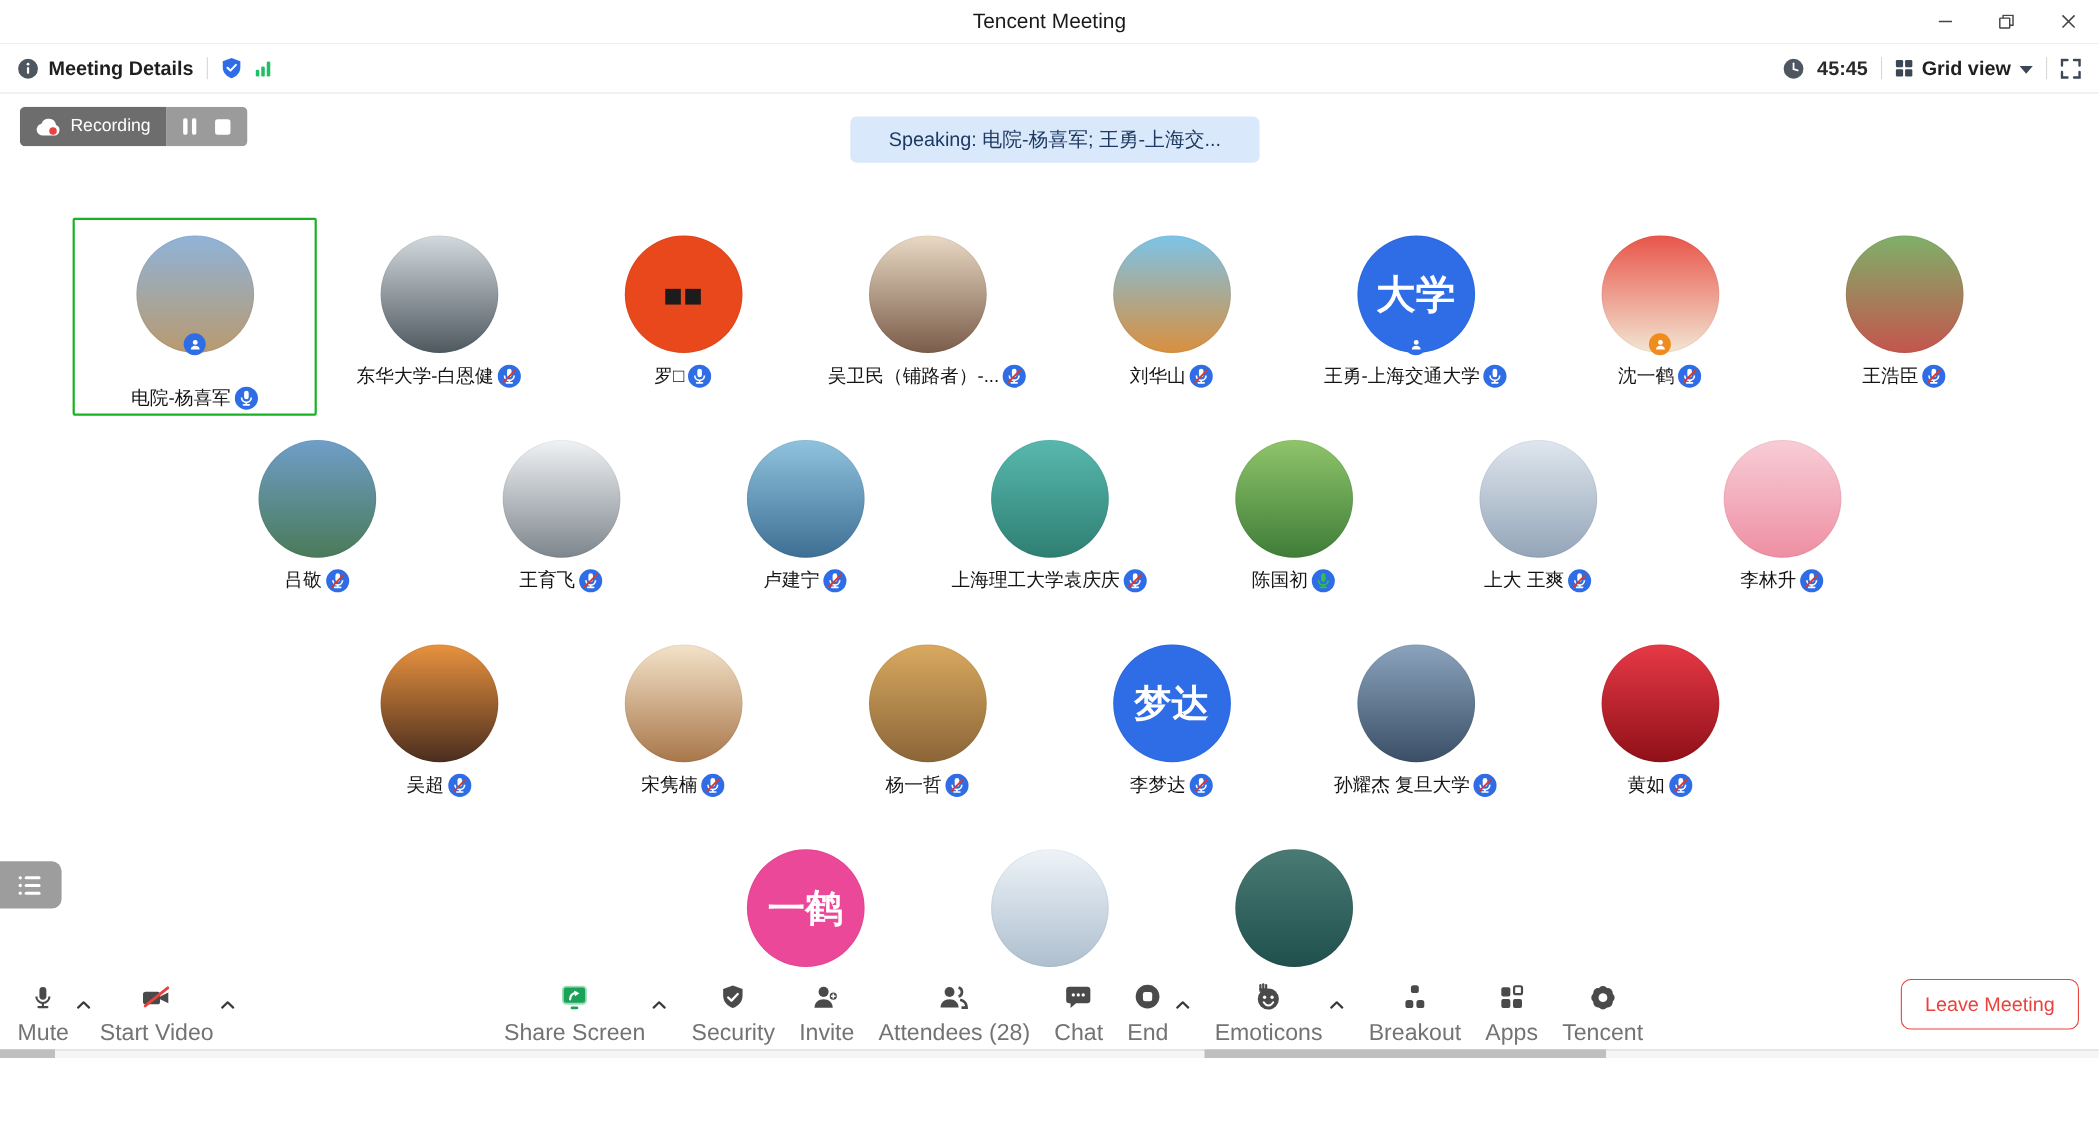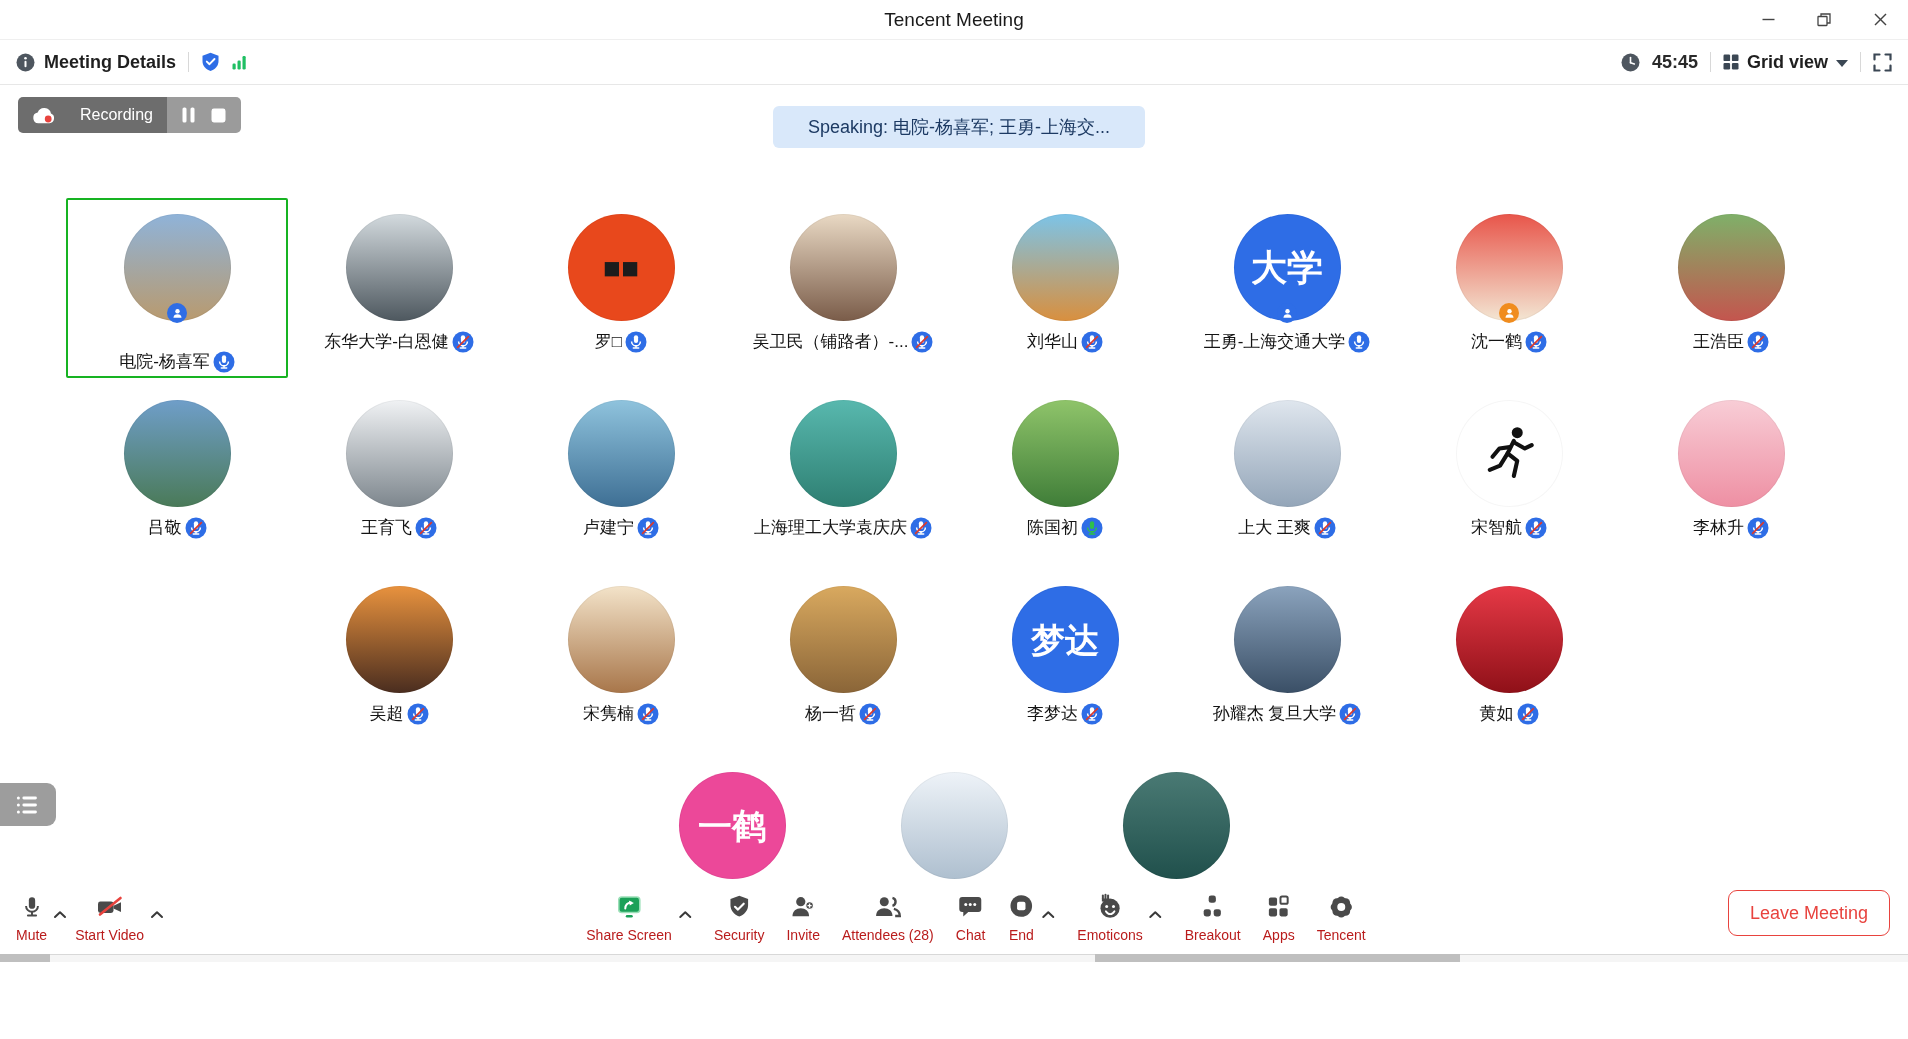--- a/index.html
+++ b/index.html
@@ -16,21 +16,21 @@
   .topbar{position:absolute;top:40px;left:0;right:0;height:45px;background:#fff;border-bottom:1px solid #e7e7e7;display:flex;align-items:center;justify-content:space-between;padding:0 16px;box-sizing:border-box;font-weight:bold;}
   .tb-left-group,.tb-right-group{display:flex;align-items:center;gap:12px;}
   .md-btn{display:flex;align-items:center;gap:9px;font-size:18px;color:#1f1f1f;cursor:default;}
   .vdiv{width:1px;height:20px;background:#d8d8d8;display:inline-block;}
   .timer{font-size:18px;color:#2a2a2a;}
   .view-btn{display:flex;align-items:center;gap:8px;font-size:18px;color:#1f1f1f;}
   .caret{width:0;height:0;border-left:6px solid transparent;border-right:6px solid transparent;border-top:7px solid #3b4754;margin-top:2px;}
 
   
   .rec-pill{position:absolute;left:18px;top:97px;height:36px;display:flex;border-radius:5px;overflow:hidden;}
-  .rec-main{background:#6d6d6d;color:#fff;display:flex;align-items:center;gap:25px;padding:0 14px;font-size:16px;}
+  .rec-main{background:#6d6d6d;color:#fff;display:flex;align-items:center;gap:9px;padding:0 14px;font-size:16px;}
   .rec-ctrls{background:#9b9b9b;display:flex;align-items:center;gap:16px;padding:0 15px;}
 
   
   .speaking{position:absolute;left:773px;top:106px;width:372px;height:42px;background:#d9e8fa;border-radius:6px;display:flex;align-items:center;justify-content:center;font-size:18px;color:#1d3a63;white-space:nowrap;overflow:hidden;}
 
   
   .grid{position:absolute;top:198px;left:66px;width:1776px;}
   .grid-row{display:flex;justify-content:center;margin-bottom:6px;}
   .tile{position:relative;width:222px;height:180px;box-sizing:border-box;display:flex;flex-direction:column;align-items:center;padding-top:14px;border:2px solid transparent;border-radius:2px;}
   .tile.selected{border-color:#17b322;gap:20px;}
@@ -47,21 +47,21 @@
   
   .side-btn{position:absolute;left:0;top:783px;width:56px;height:43px;background:rgba(130,130,130,0.78);border-radius:0 9px 9px 0;display:flex;align-items:center;justify-content:center;}
 
   
   .toolbar{position:absolute;left:0;right:0;bottom:0;height:78px;background:#fff;}
   .tb-left{position:absolute;left:16px;top:7px;display:flex;gap:8px;}
   .tb-center{position:absolute;left:50%;transform:translateX(calc(-50% + 22px));top:7px;display:flex;gap:22px;}
   .tb-group{display:flex;align-items:flex-start;}
   .tb-item{display:flex;flex-direction:column;align-items:center;gap:4px;cursor:default;}
   .tb-icon{height:32px;display:flex;align-items:center;justify-content:center;}
-  .tb-label{font-size:14px;color:#b91c1c;white-space:nowrap;}
+  .tb-label{font-size:21px;color:#737373;white-space:nowrap;}
   .tb-chev{margin:14px 0 0 6px;}
   .leave-btn{position:absolute;right:18px;top:6px;height:46px;padding:0 21px;border:1px solid #e8433e;border-radius:9px;background:#fff;color:#e8433e;font-size:18px;display:flex;align-items:center;box-sizing:border-box;}
 
   
   .bottom-strip{position:absolute;left:0;right:0;bottom:0;height:7px;background:#f5f5f5;border-top:1px solid #d8d8d8;}
   .strip-dark{position:absolute;top:-1px;bottom:0;background:#bfbfbf;}
 </style>
 </head>
 <body>
 
@@ -459,44 +459,20 @@
         <circle cx="11" cy="11" r="10.5" fill="#2e6de6"></circle>
         <rect class="glyph-fill" x="8.9" y="4.2" width="4.2" height="7.8" rx="2.1" fill="#fff"></rect>
         <path class="glyph-stroke" d="M6.6 10.4a4.4 4.4 0 0 0 8.8 0" fill="none" stroke="#fff" stroke-width="1.5"></path>
         <line class="glyph-stroke" x1="11" y1="14.8" x2="11" y2="16.8" stroke="#fff" stroke-width="1.5"></line>
         <line class="glyph-stroke" x1="8.3" y1="17" x2="13.7" y2="17" stroke="#fff" stroke-width="1.5" stroke-linecap="round"></line>
         <line class="slash" x1="5.6" y1="16.4" x2="16.4" y2="5.6" stroke="#d93a2e" stroke-width="1.7" stroke-linecap="round"></line>
       </svg>
     </div>
   </div>
 
-  <div class="tile">
-    <div class="avatar" style="background: rgb(255, 255, 255);">
-
-      <svg width="66" height="66" viewBox="0 0 48 48" fill="none" stroke="#111" stroke-width="3" stroke-linecap="round" stroke-linejoin="round">
-        <circle cx="30" cy="8.5" r="4" fill="#111" stroke="none"></circle>
-        <path d="M27.5 14.5l-4.5 9 7 5.5-2.5 11"></path>
-        <path d="M27.5 15.5l8 4.5 5-2.5"></path>
-        <path d="M24.5 19l-7.5 1-5 6"></path>
-        <path d="M23 23.5l-5.5 9-7.5 3"></path>
-      </svg>
-    </div>
-
-    <div class="name-row">
-      <span>宋智航</span>
-      <svg class="mic mic-muted" width="22" height="22" viewBox="0 0 22 22">
-        <circle cx="11" cy="11" r="10.5" fill="#2e6de6"></circle>
-        <rect class="glyph-fill" x="8.9" y="4.2" width="4.2" height="7.8" rx="2.1" fill="#fff"></rect>
-        <path class="glyph-stroke" d="M6.6 10.4a4.4 4.4 0 0 0 8.8 0" fill="none" stroke="#fff" stroke-width="1.5"></path>
-        <line class="glyph-stroke" x1="11" y1="14.8" x2="11" y2="16.8" stroke="#fff" stroke-width="1.5"></line>
-        <line class="glyph-stroke" x1="8.3" y1="17" x2="13.7" y2="17" stroke="#fff" stroke-width="1.5" stroke-linecap="round"></line>
-        <line class="slash" x1="5.6" y1="16.4" x2="16.4" y2="5.6" stroke="#d93a2e" stroke-width="1.7" stroke-linecap="round"></line>
-      </svg>
-    </div>
-  </div>
 
   <div class="tile">
     <div class="avatar" style="background: linear-gradient(rgb(248, 205, 214), rgb(238, 143, 163));">
       
       
     </div>
 
     <div class="name-row">
       <span>李林升</span>
       <svg class="mic mic-muted" width="22" height="22" viewBox="0 0 22 22">

